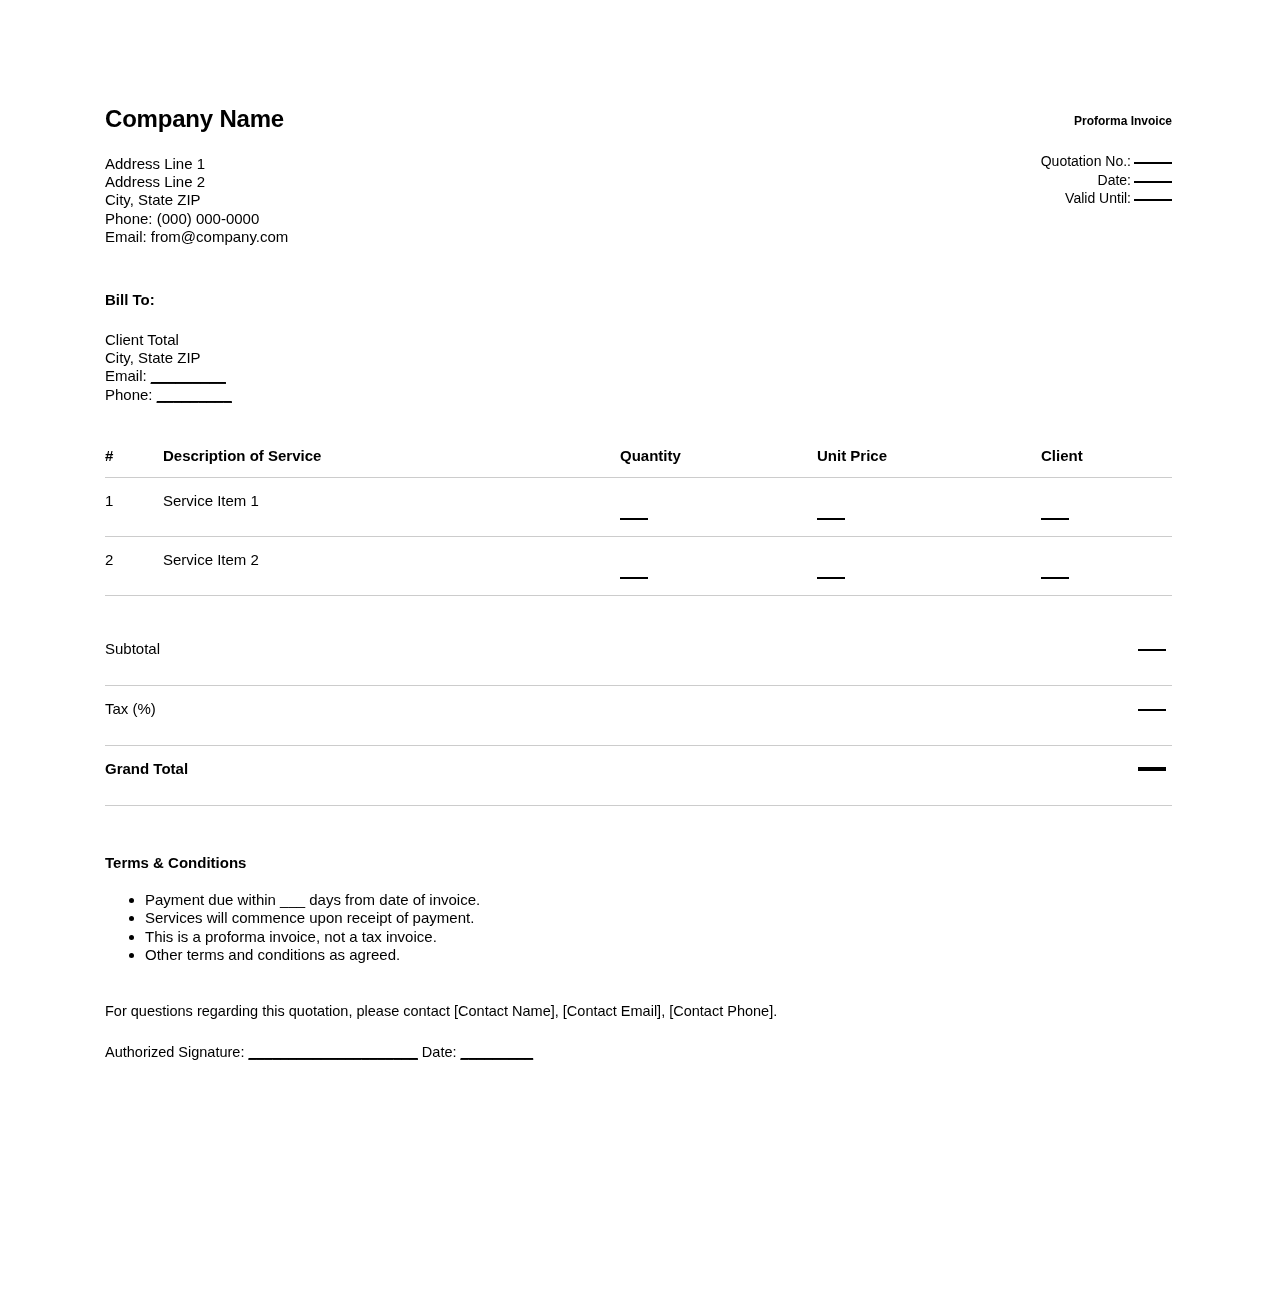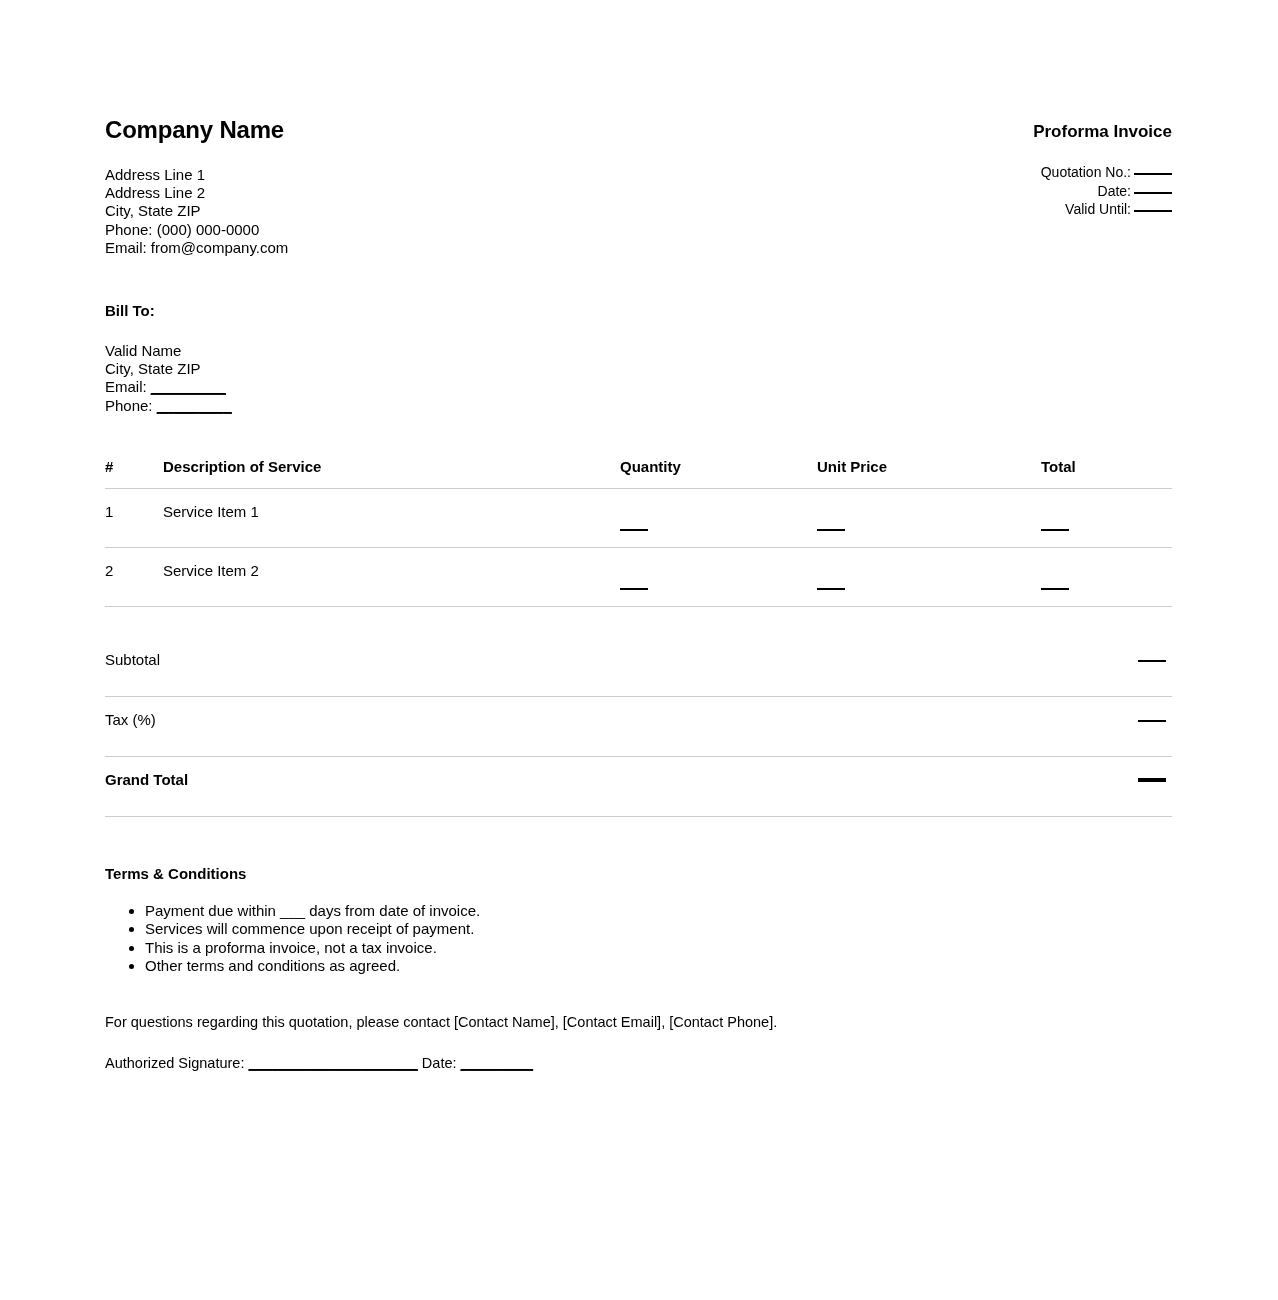--- a/index.html
+++ b/index.html
@@ -13,21 +13,20 @@
     font-family: "Liberation Sans", sans-serif;
     color: #000000;
     -webkit-font-smoothing: antialiased;
   }
   .page {
     position: relative;
     width: 1278px;
     height: 988px;
     box-sizing: border-box;
     padding: 105px 106px 0 105px;
-    margin-top: 11px;
   }
   .content {
     width: 1067px;
   }
 
   
   .header {
     display: flex;
     justify-content: space-between;
     align-items: flex-start;
@@ -44,21 +43,21 @@
     font-size: 15px;
     line-height: 18.2px;
     white-space: pre;
   }
 
   .invoice-meta {
     text-align: right;
     padding-top: 6px;
   }
   .invoice-title {
-    font-size: 17px;
+    font-size: 12px;
     font-weight: bold;
     line-height: 20px;
     margin-bottom: 21px;
     white-space: pre;
   }
   .meta-row {
     font-size: 14px;
     line-height: 18.5px;
     white-space: pre;
     text-align: right;
@@ -210,34 +209,34 @@
 
         <div class="meta-row"><span>Date:</span><span class="blank blank-meta"></span></div>
 
         <div class="meta-row"><span>Valid Until:</span><span class="blank blank-meta"></span></div>
       </div>
 
     </div>
 
     <div class="billto-wrap">
       <div class="billto-title">Bill To:</div>
-      <div class="client-line">Valid Name</div>
+      <div class="client-line">Client Total</div>
       <div class="client-line">City, State ZIP</div>
       <div class="client-line"><span>Email: </span><span class="ul-text">_________</span></div>
       <div class="client-line"><span>Phone: </span><span class="ul-text">_________</span></div>
     </div>
 
     <table class="items">
       <thead>
         <tr>
           <th class="col-num">#</th>
           <th class="col-desc">Description of Service</th>
           <th class="col-qty">Quantity</th>
           <th class="col-price">Unit Price</th>
-          <th class="col-total">Total</th>
+          <th class="col-total">Client</th>
         </tr>
       </thead>
       <tbody>
         <tr>
           <td>1</td>
           <td>Service Item 1</td>
           <td><span class="cell-blank"></span></td>
           <td><span class="cell-blank"></span></td>
           <td><span class="cell-blank"></span></td>
         </tr>

